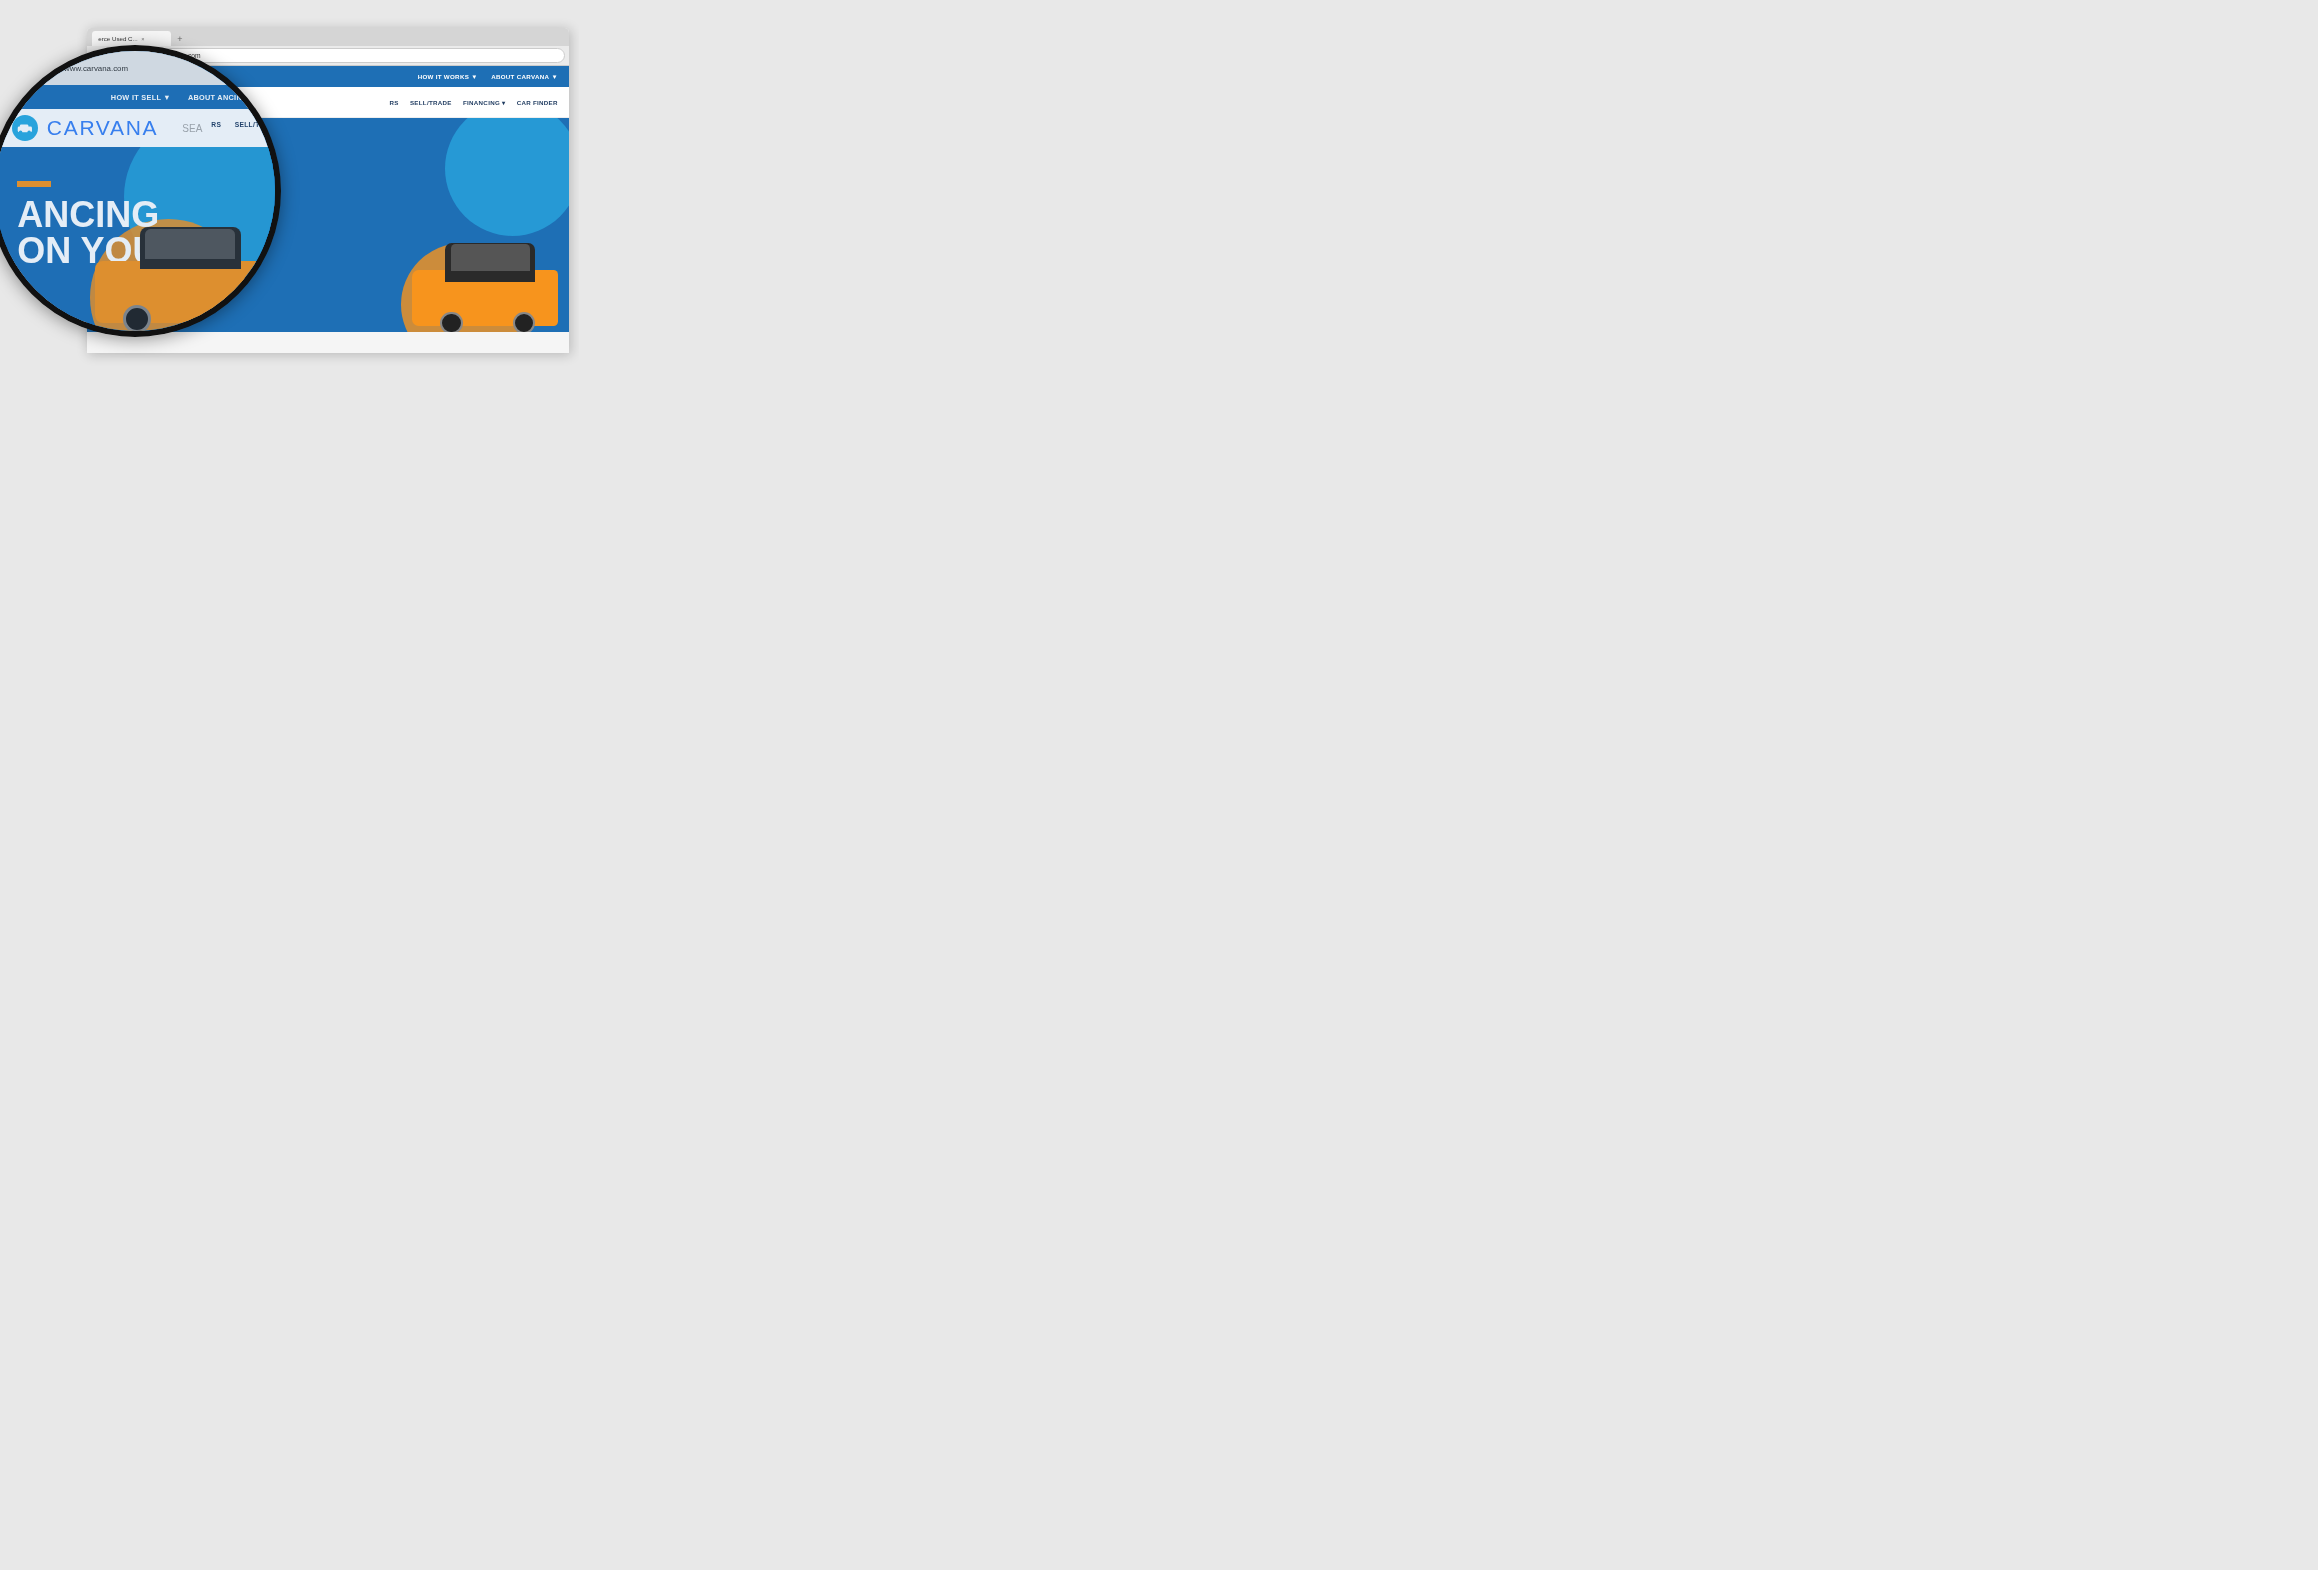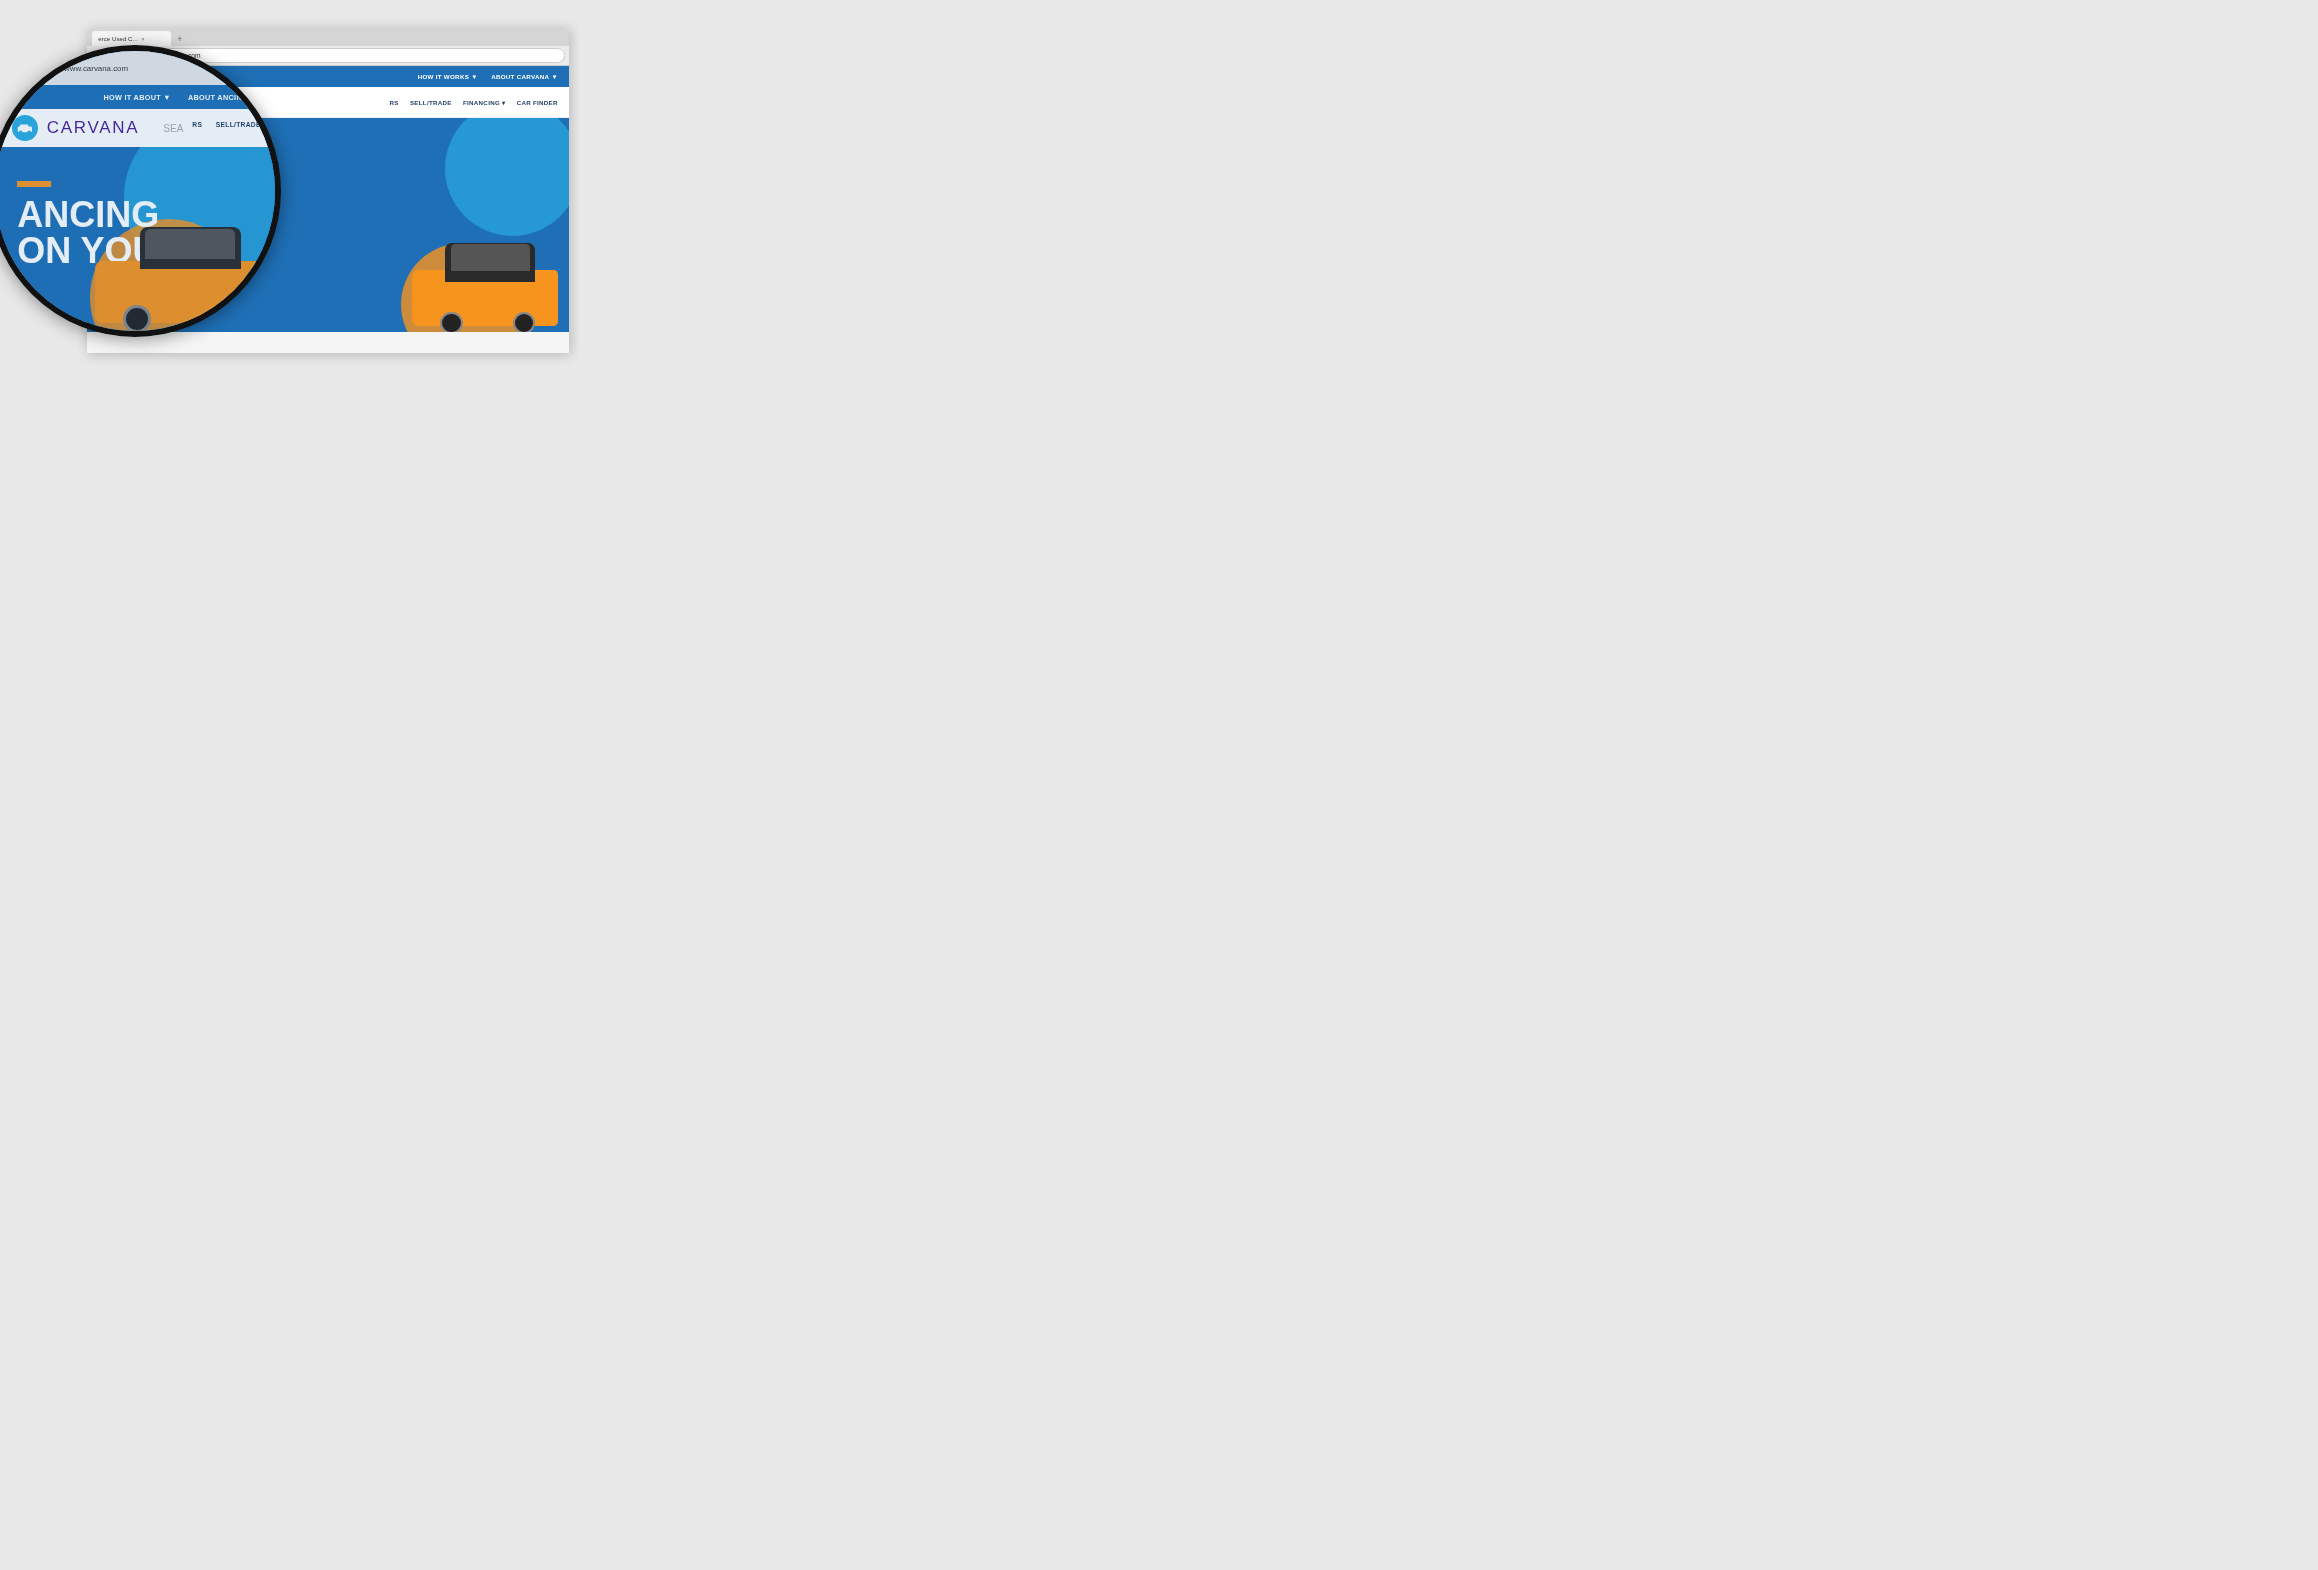--- a/index.html
+++ b/index.html
@@ -423,23 +423,23 @@
       height: 26px;
       background: #29abe2;
       border-radius: 50%;
       display: flex;
       align-items: center;
       justify-content: center;
       flex-shrink: 0;
     }
 
     .mag-logo-text {
-      font-size: 17px;
+      font-size: 21px;
       font-weight: 300;
-      color: #4c1d95;
+      color: #3b82f6;
       letter-spacing: 1.7px;
     }
 
     .mag-header-search {
       font-size: 10px;
       color: #aaa;
       margin-left: 15px;
     }
 
     .mag-header-nav {
@@ -686,21 +686,21 @@
     <div class="magnifier-content">
 
       <div class="mag-browser-top">
         <span class="mag-nav-btn">←</span>
         <span class="mag-nav-btn">→</span>
         <div class="mag-spinner"></div>
         <span class="mag-address">www.carvana.com</span>
       </div>
 
       <div class="mag-top-nav">
-        <span class="mag-top-nav-item">HOW IT ABOUT ▼</span>
+        <span class="mag-top-nav-item">HOW IT SELL ▼</span>
         <span class="mag-top-nav-item">ABOUT ANCING ▼</span>
       </div>
 
       <div class="mag-site-header">
         <div class="mag-logo-circle">
           <svg width="15.7" height="10" viewBox="0 0 22 14">
             <rect x="1" y="5" width="20" height="8" rx="2" fill="white"></rect>
             <rect x="4" y="2" width="12" height="6" rx="2" fill="white"></rect>
             <circle cx="5" cy="13" r="2.5" fill="#29abe2"></circle>
             <circle cx="17" cy="13" r="2.5" fill="#29abe2"></circle>

